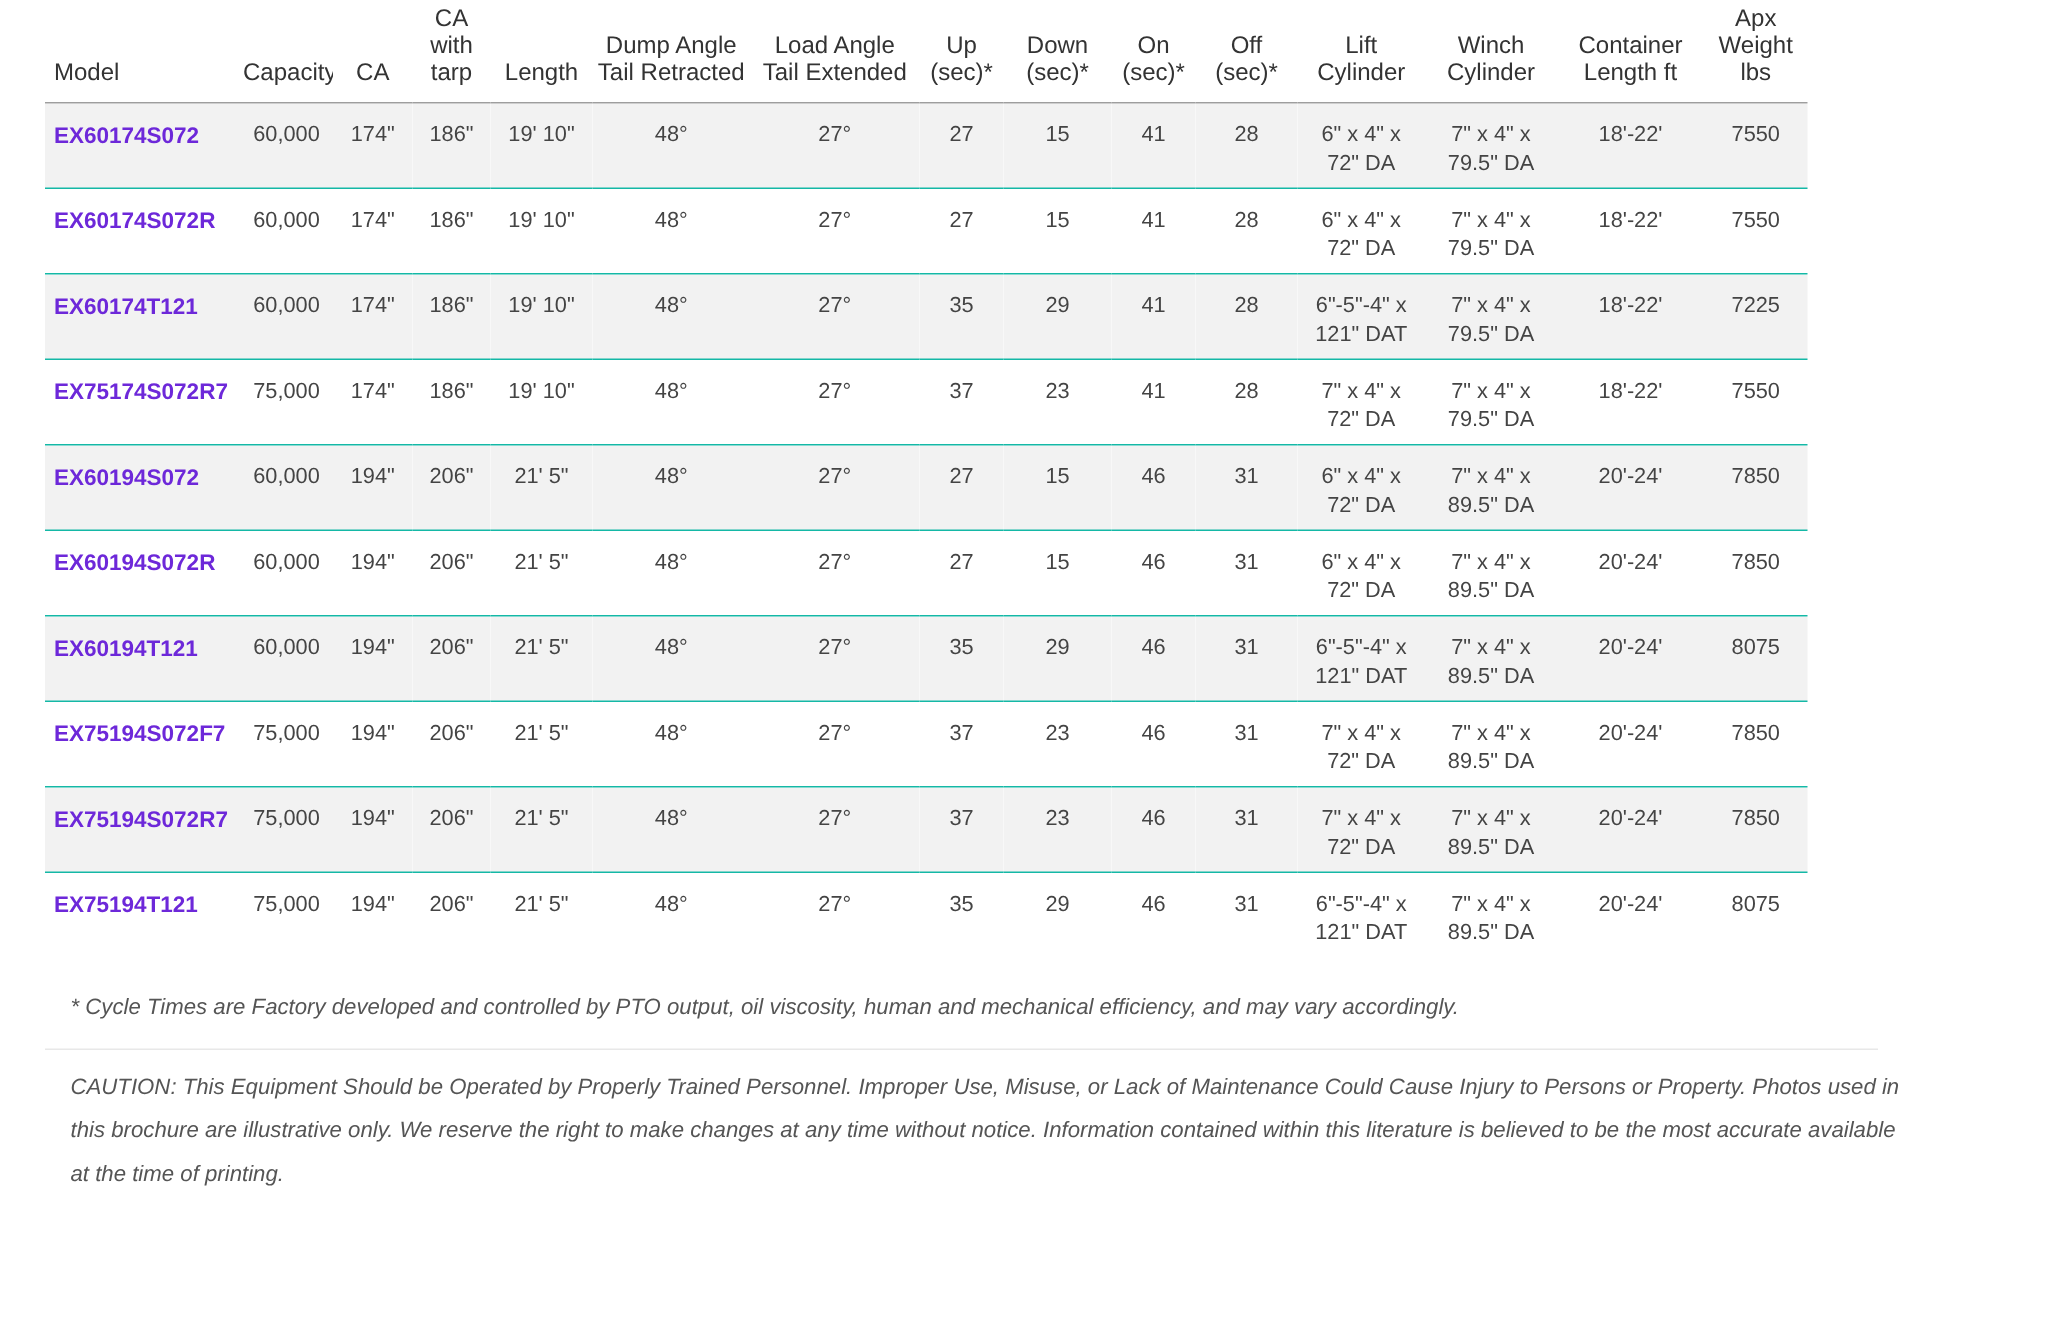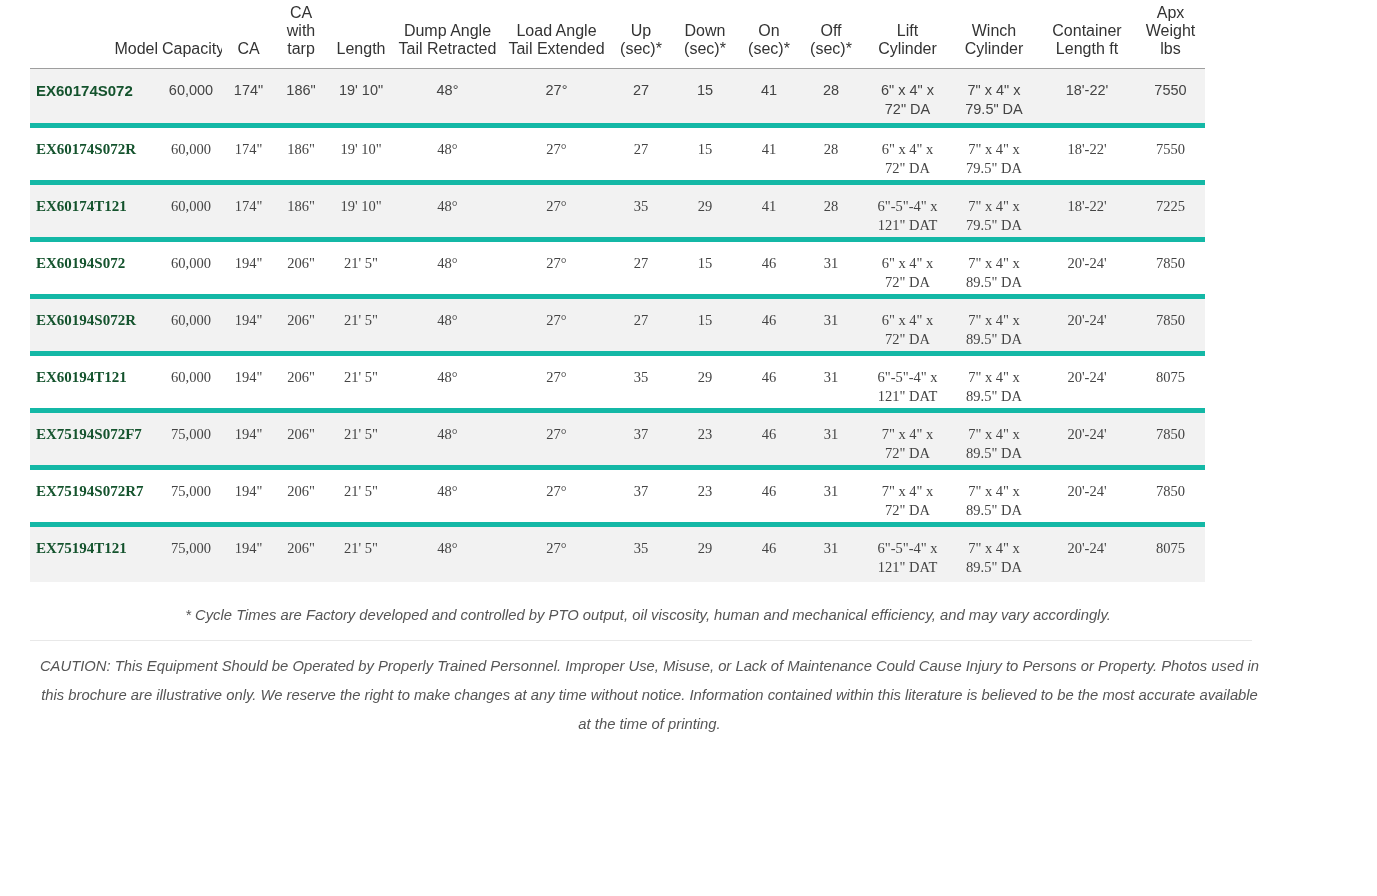--- a/index.html
+++ b/index.html
@@ -29,50 +29,49 @@
     vertical-align: bottom;
     text-align: center;
     font-weight: normal;
     font-size: 16px;
     line-height: 18px;
     color: #333333;
     padding: 4px 2px 10px;
     border-bottom: 1px solid #9e9e9e;
   }
   thead th.col-model {
-    text-align: right;
+    text-align: left;
     padding-left: 6px;
   }
   tbody td, tbody th {
     vertical-align: top;
     text-align: center;
     font-size: 14.5px;
     line-height: 19px;
     font-weight: normal;
     color: #444444;
     padding: 12px 2px 0;
     height: 57px;
     box-sizing: border-box;
   }
   tbody th.model-cell {
     text-align: left;
     padding-left: 6px;
     font-weight: bold;
-    color: #14532d;
+    color: #6d28d9;
     font-size: 15px;
   }
   tbody tr:nth-child(odd) { background: #f2f2f2; }
-  tbody tr + tr { border-top: 5px solid #14b8a6; font-family: Liberation Serif, serif; }
+  tbody tr + tr { border-top: 1px solid #14b8a6; }
 
   .footnote {
     font-style: italic;
     color: #555555;
     font-size: 14.8px;
-    margin: 7px;
-    text-align: center;
+    margin: 17px;
   }
   .footnote.cycle {
     margin-top: 23px;
     line-height: 20px;
     width: 1222px;
   }
   .divider {
     border: none;
     border-top: 1px solid #e8e8e8;
     margin: 15px 0 0;
@@ -191,20 +190,39 @@
           <td>41</td>
           <td>28</td>
           <td>6"-5"-4" x
 121" DAT</td>
           <td>7" x 4" x
 79.5" DA</td>
           <td>18'-22'</td>
           <td>7225</td>
         </tr>
         <tr>
+          <th class="model-cell">EX75174S072R7</th>
+          <td>75,000</td>
+          <td>174"</td>
+          <td>186"</td>
+          <td>19' 10"</td>
+          <td>48°</td>
+          <td>27°</td>
+          <td>37</td>
+          <td>23</td>
+          <td>41</td>
+          <td>28</td>
+          <td>7" x 4" x
+72" DA</td>
+          <td>7" x 4" x
+79.5" DA</td>
+          <td>18'-22'</td>
+          <td>7550</td>
+        </tr>
+        <tr>
           <th class="model-cell">EX60194S072</th>
           <td>60,000</td>
           <td>194"</td>
           <td>206"</td>
           <td>21' 5"</td>
           <td>48°</td>
           <td>27°</td>
           <td>27</td>
           <td>15</td>
           <td>46</td>

